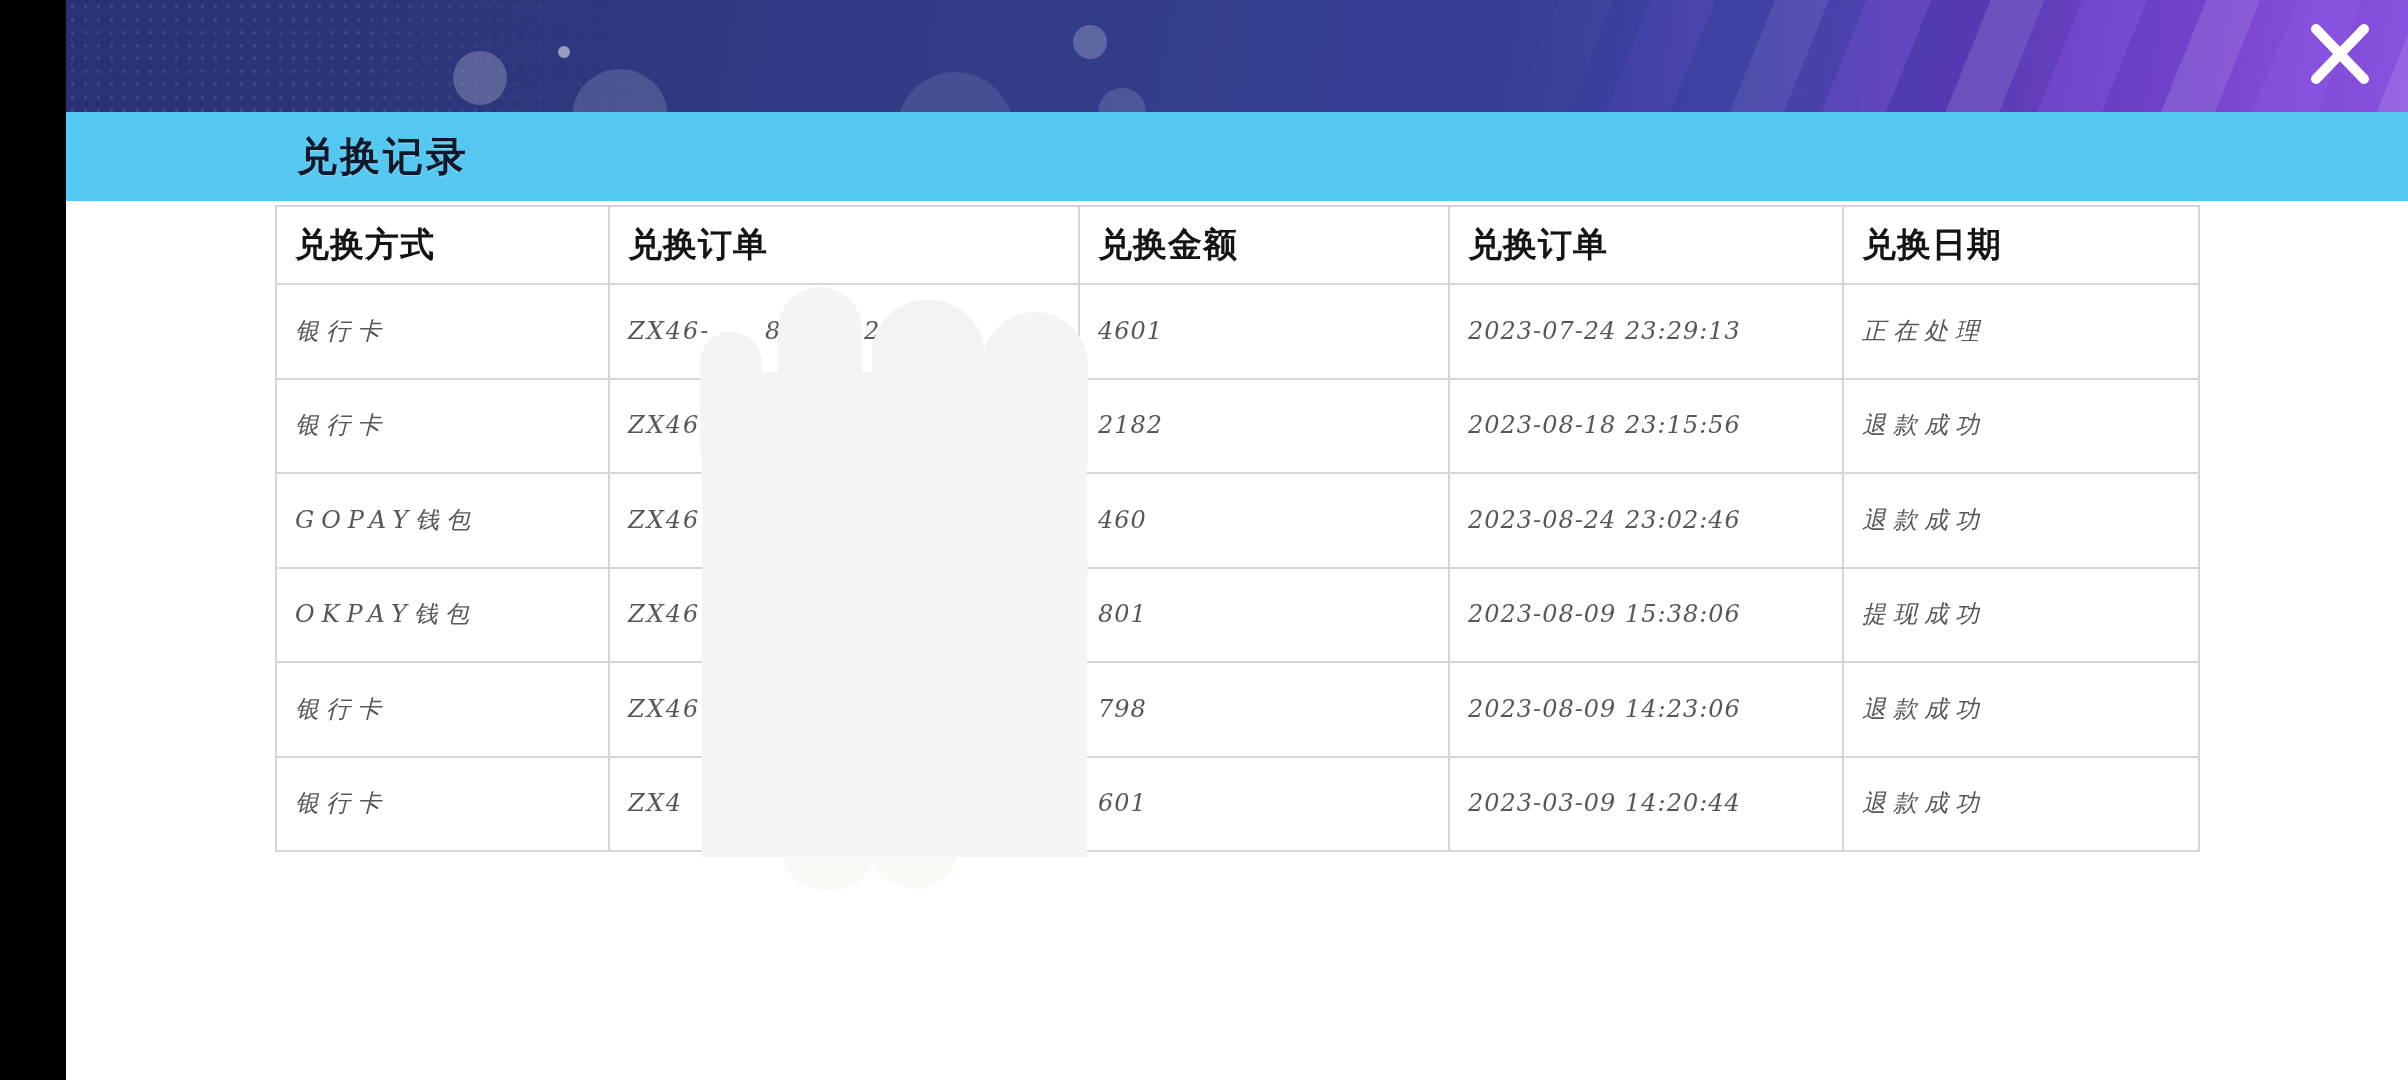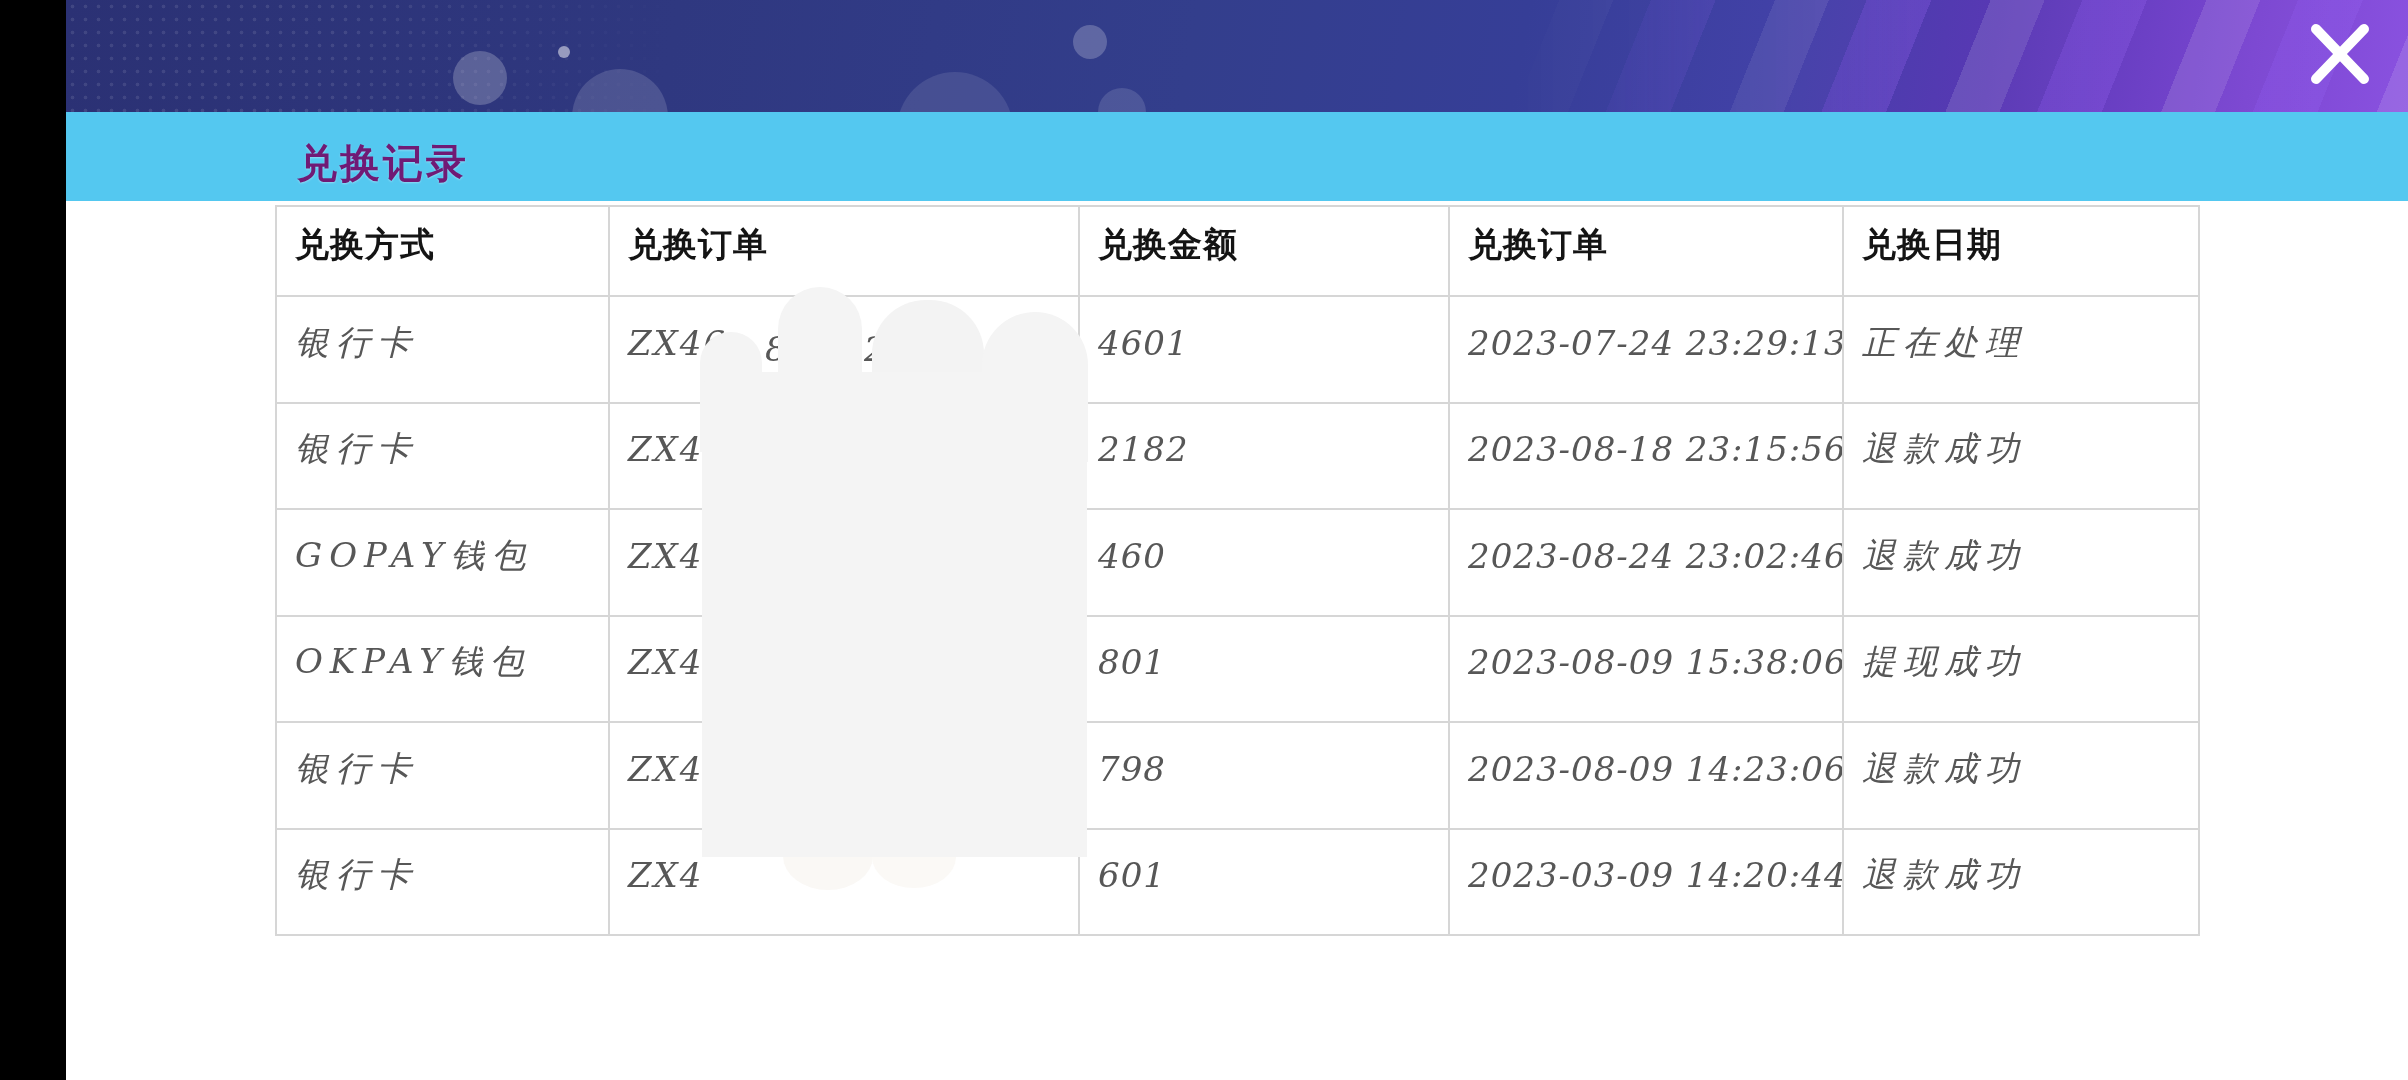--- a/index.html
+++ b/index.html
@@ -35,40 +35,40 @@
   .close-btn{
     position:absolute;left:2296px;top:10px;width:88px;height:88px;
     display:flex;align-items:center;justify-content:center;cursor:pointer;z-index:5;
   }
   
   .title-bar{
     position:absolute;left:66px;top:112px;width:2342px;height:89px;
     background:#54c8f0;z-index:2;
   }
   .page-title{
-    position:absolute;left:231px;top:7px;height:71px;line-height:89px;
-    color:#701a75;font-size:40px;font-weight:bold;letter-spacing:3px;
+    position:absolute;left:231px;top:0;height:71px;line-height:89px;
+    color:#0f172a;font-size:40px;font-weight:bold;letter-spacing:3px;
     text-shadow:0 1px 2px rgba(255,255,255,0.35);
   }
   
   .records-table{
     position:absolute;left:275px;top:205px;width:1923px;z-index:1;
     border-collapse:collapse;table-layout:fixed;
   }
   .records-table th,.records-table td{
-    border:2px solid #d6d6d6;padding:0 0 13px 18px;text-align:left;vertical-align:middle;
+    border:2px solid #d6d6d6;padding:0 0 1px 18px;text-align:left;vertical-align:middle;
     overflow:hidden;white-space:nowrap;
   }
   .records-table th{
     height:75px;font-family:"Liberation Sans",sans-serif;
     font-weight:bold;font-size:34px;color:#141414;letter-spacing:1px;background:#fff;
   }
   .records-table td{
     height:91.5px;font-family:"DejaVu Serif",serif;font-style:italic;
-    font-size:34px;color:#575757;background:#fff;position:relative;
+    font-size:24px;color:#575757;background:#fff;position:relative;
   }
   .cell-method,.cell-status{letter-spacing:7px;}
   .cell-order{letter-spacing:2px;}
   .cell-amount,.cell-date{letter-spacing:1px;margin-top:24px;}
   .peek{position:absolute;top:50%;transform:translateY(-50%);font-style:italic;color:#575757;}
   .peek-1{left:155px;}
   .peek-2{left:254px;}
   
   .smudge{position:absolute;left:0;top:0;z-index:3;pointer-events:none;}
   .smudge div{position:absolute;}

